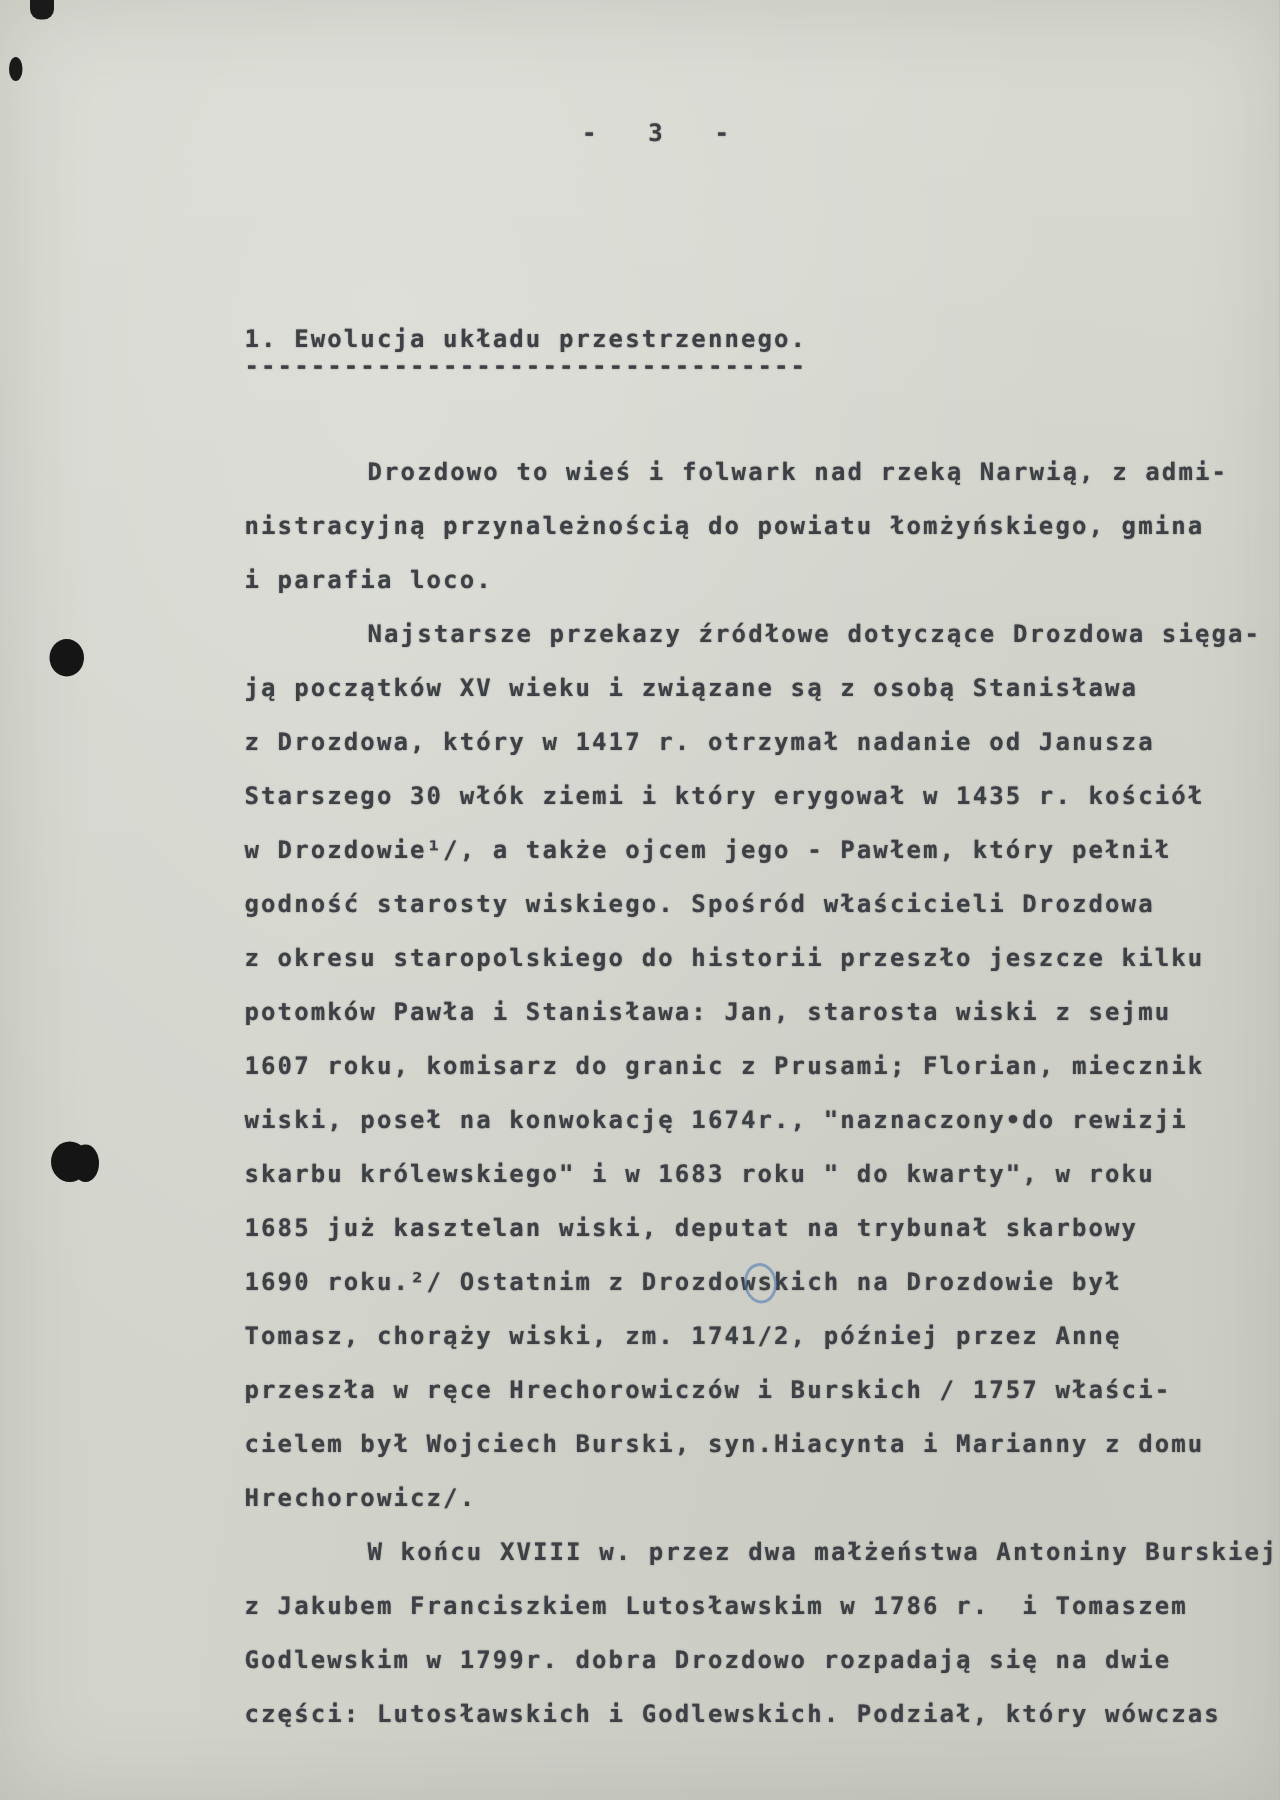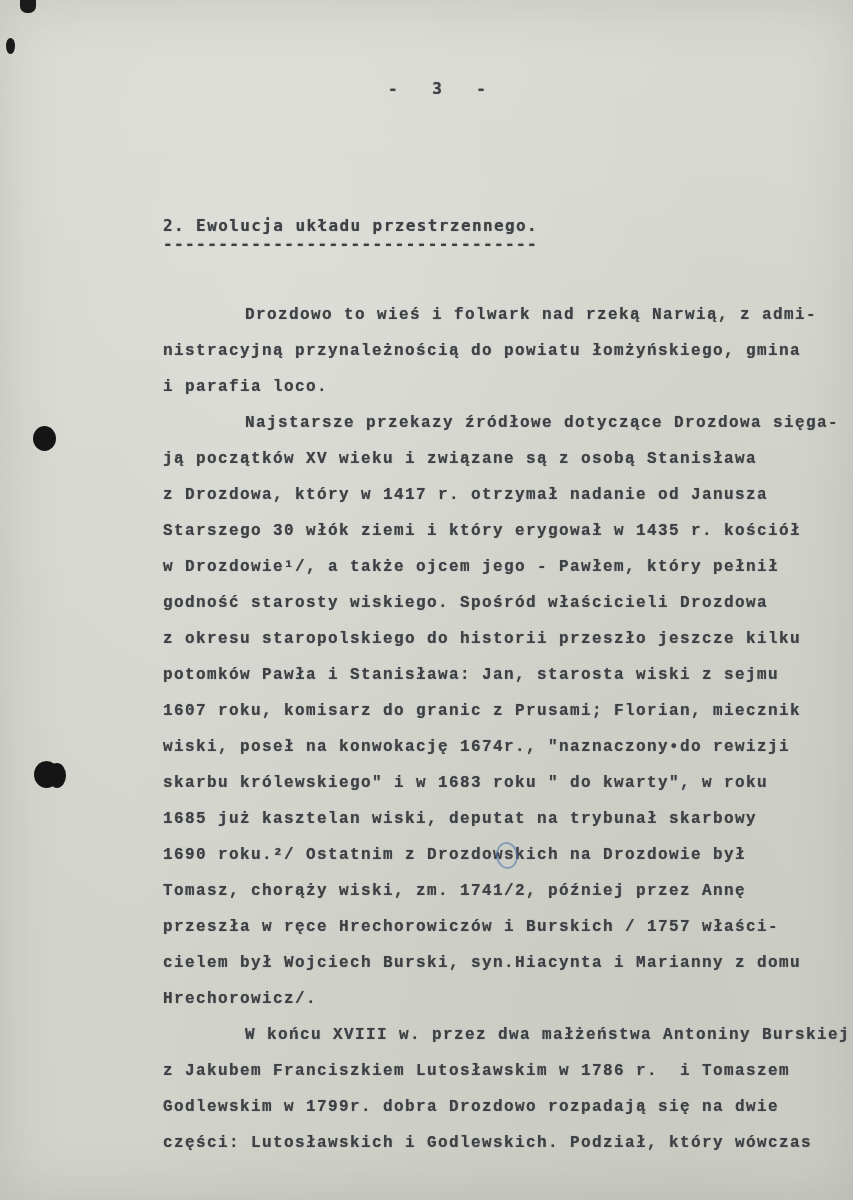--- a/index.html
+++ b/index.html
@@ -48,21 +48,20 @@
     position: absolute;
     left: 163px;
     top: 234px;
   }
   .body-text {
     position: absolute;
     left: 163px;
     top: 297px;
     width: 670px;
     line-height: 36px;
-    font-family: Liberation Mono, monospace;
   }
   .line { white-space: pre; }
   .line.first { padding-left: 82px; }
 
   
   .hole {
     position: absolute;
     background: #151515;
     border-radius: 50%;
   }
@@ -95,21 +94,21 @@
   <div class="artifact artifact-top1"></div>
   <div class="artifact artifact-top2"></div>
 
   <div class="hole hole-1"></div>
   <div class="hole hole-2a"></div>
   <div class="hole hole-2b"></div>
 
   <div class="typed page-number">-   3   -</div>
 
 
-  <div class="typed subheading">2. Ewolucja układu przestrzennego.</div>
+  <div class="typed subheading">1. Ewolucja układu przestrzennego.</div>
 
   <div class="typed dash-underline">----------------------------------</div>
 
   <div class="typed body-text"><div class="para"><div class="line first">Drozdowo to wieś i folwark nad rzeką Narwią, z admi-</div><div class="line">nistracyjną przynależnością do powiatu łomżyńskiego, gmina</div><div class="line">i parafia loco.</div></div><div class="para"><div class="line first">Najstarsze przekazy źródłowe dotyczące Drozdowa sięga-</div><div class="line">ją początków XV wieku i związane są z osobą Stanisława</div><div class="line">z Drozdowa, który w 1417 r. otrzymał nadanie od Janusza</div><div class="line">Starszego 30 włók ziemi i który erygował w 1435 r. kościół</div><div class="line">w Drozdowie¹/, a także ojcem jego - Pawłem, który pełnił</div><div class="line">godność starosty wiskiego. Spośród właścicieli Drozdowa</div><div class="line">z okresu staropolskiego do historii przeszło jeszcze kilku</div><div class="line">potomków Pawła i Stanisława: Jan, starosta wiski z sejmu</div><div class="line">1607 roku, komisarz do granic z Prusami; Florian, miecznik</div><div class="line">wiski, poseł na konwokację 1674r., "naznaczony•do rewizji</div><div class="line">skarbu królewskiego" i w 1683 roku " do kwarty", w roku</div><div class="line">1685 już kasztelan wiski, deputat na trybunał skarbowy</div><div class="line">1690 roku.²/ Ostatnim z Drozdowskich na Drozdowie był</div><div class="line">Tomasz, chorąży wiski, zm. 1741/2, później przez Annę</div><div class="line">przeszła w ręce Hrechorowiczów i Burskich / 1757 właści-</div><div class="line">cielem był Wojciech Burski, syn.Hiacynta i Marianny z domu</div><div class="line">Hrechorowicz/.</div></div><div class="para"><div class="line first">W końcu XVIII w. przez dwa małżeństwa Antoniny Burskiej</div><div class="line">z Jakubem Franciszkiem Lutosławskim w 1786 r.  i Tomaszem</div><div class="line">Godlewskim w 1799r. dobra Drozdowo rozpadają się na dwie</div><div class="line">części: Lutosławskich i Godlewskich. Podział, który wówczas</div></div></div>
 
   <div class="pen-circle"></div>
 
 </div>
 
 </body></html>

